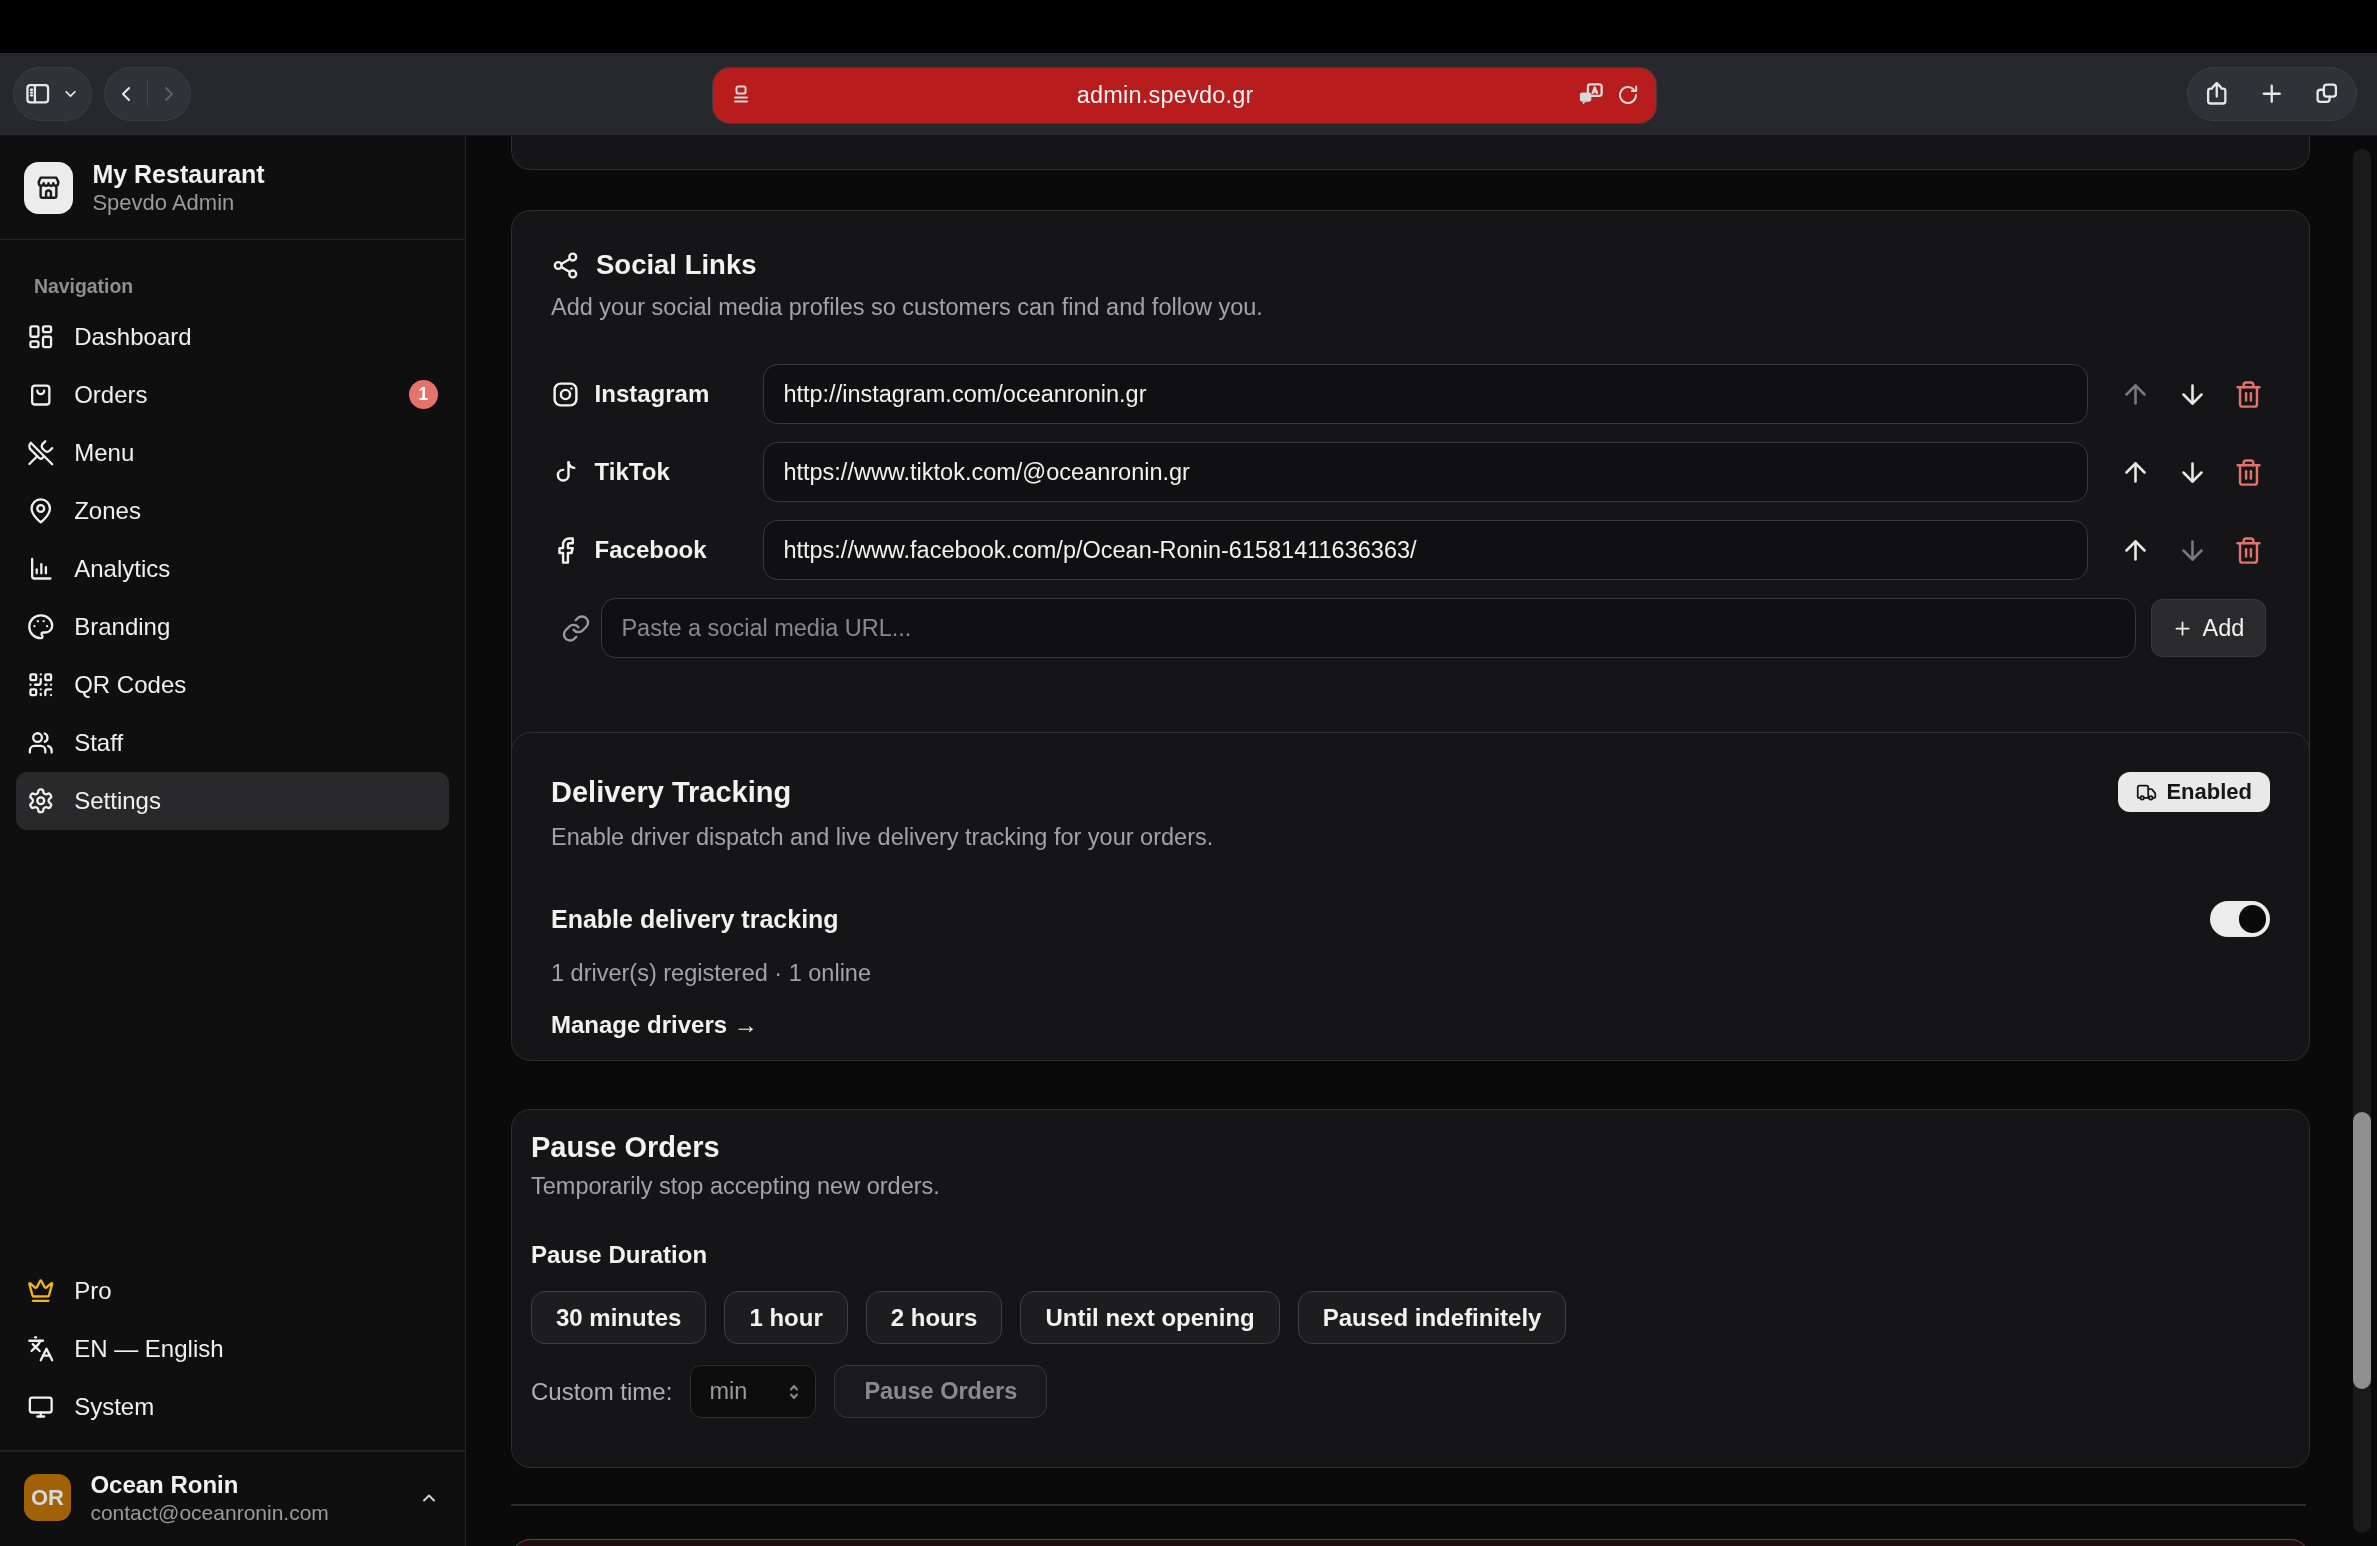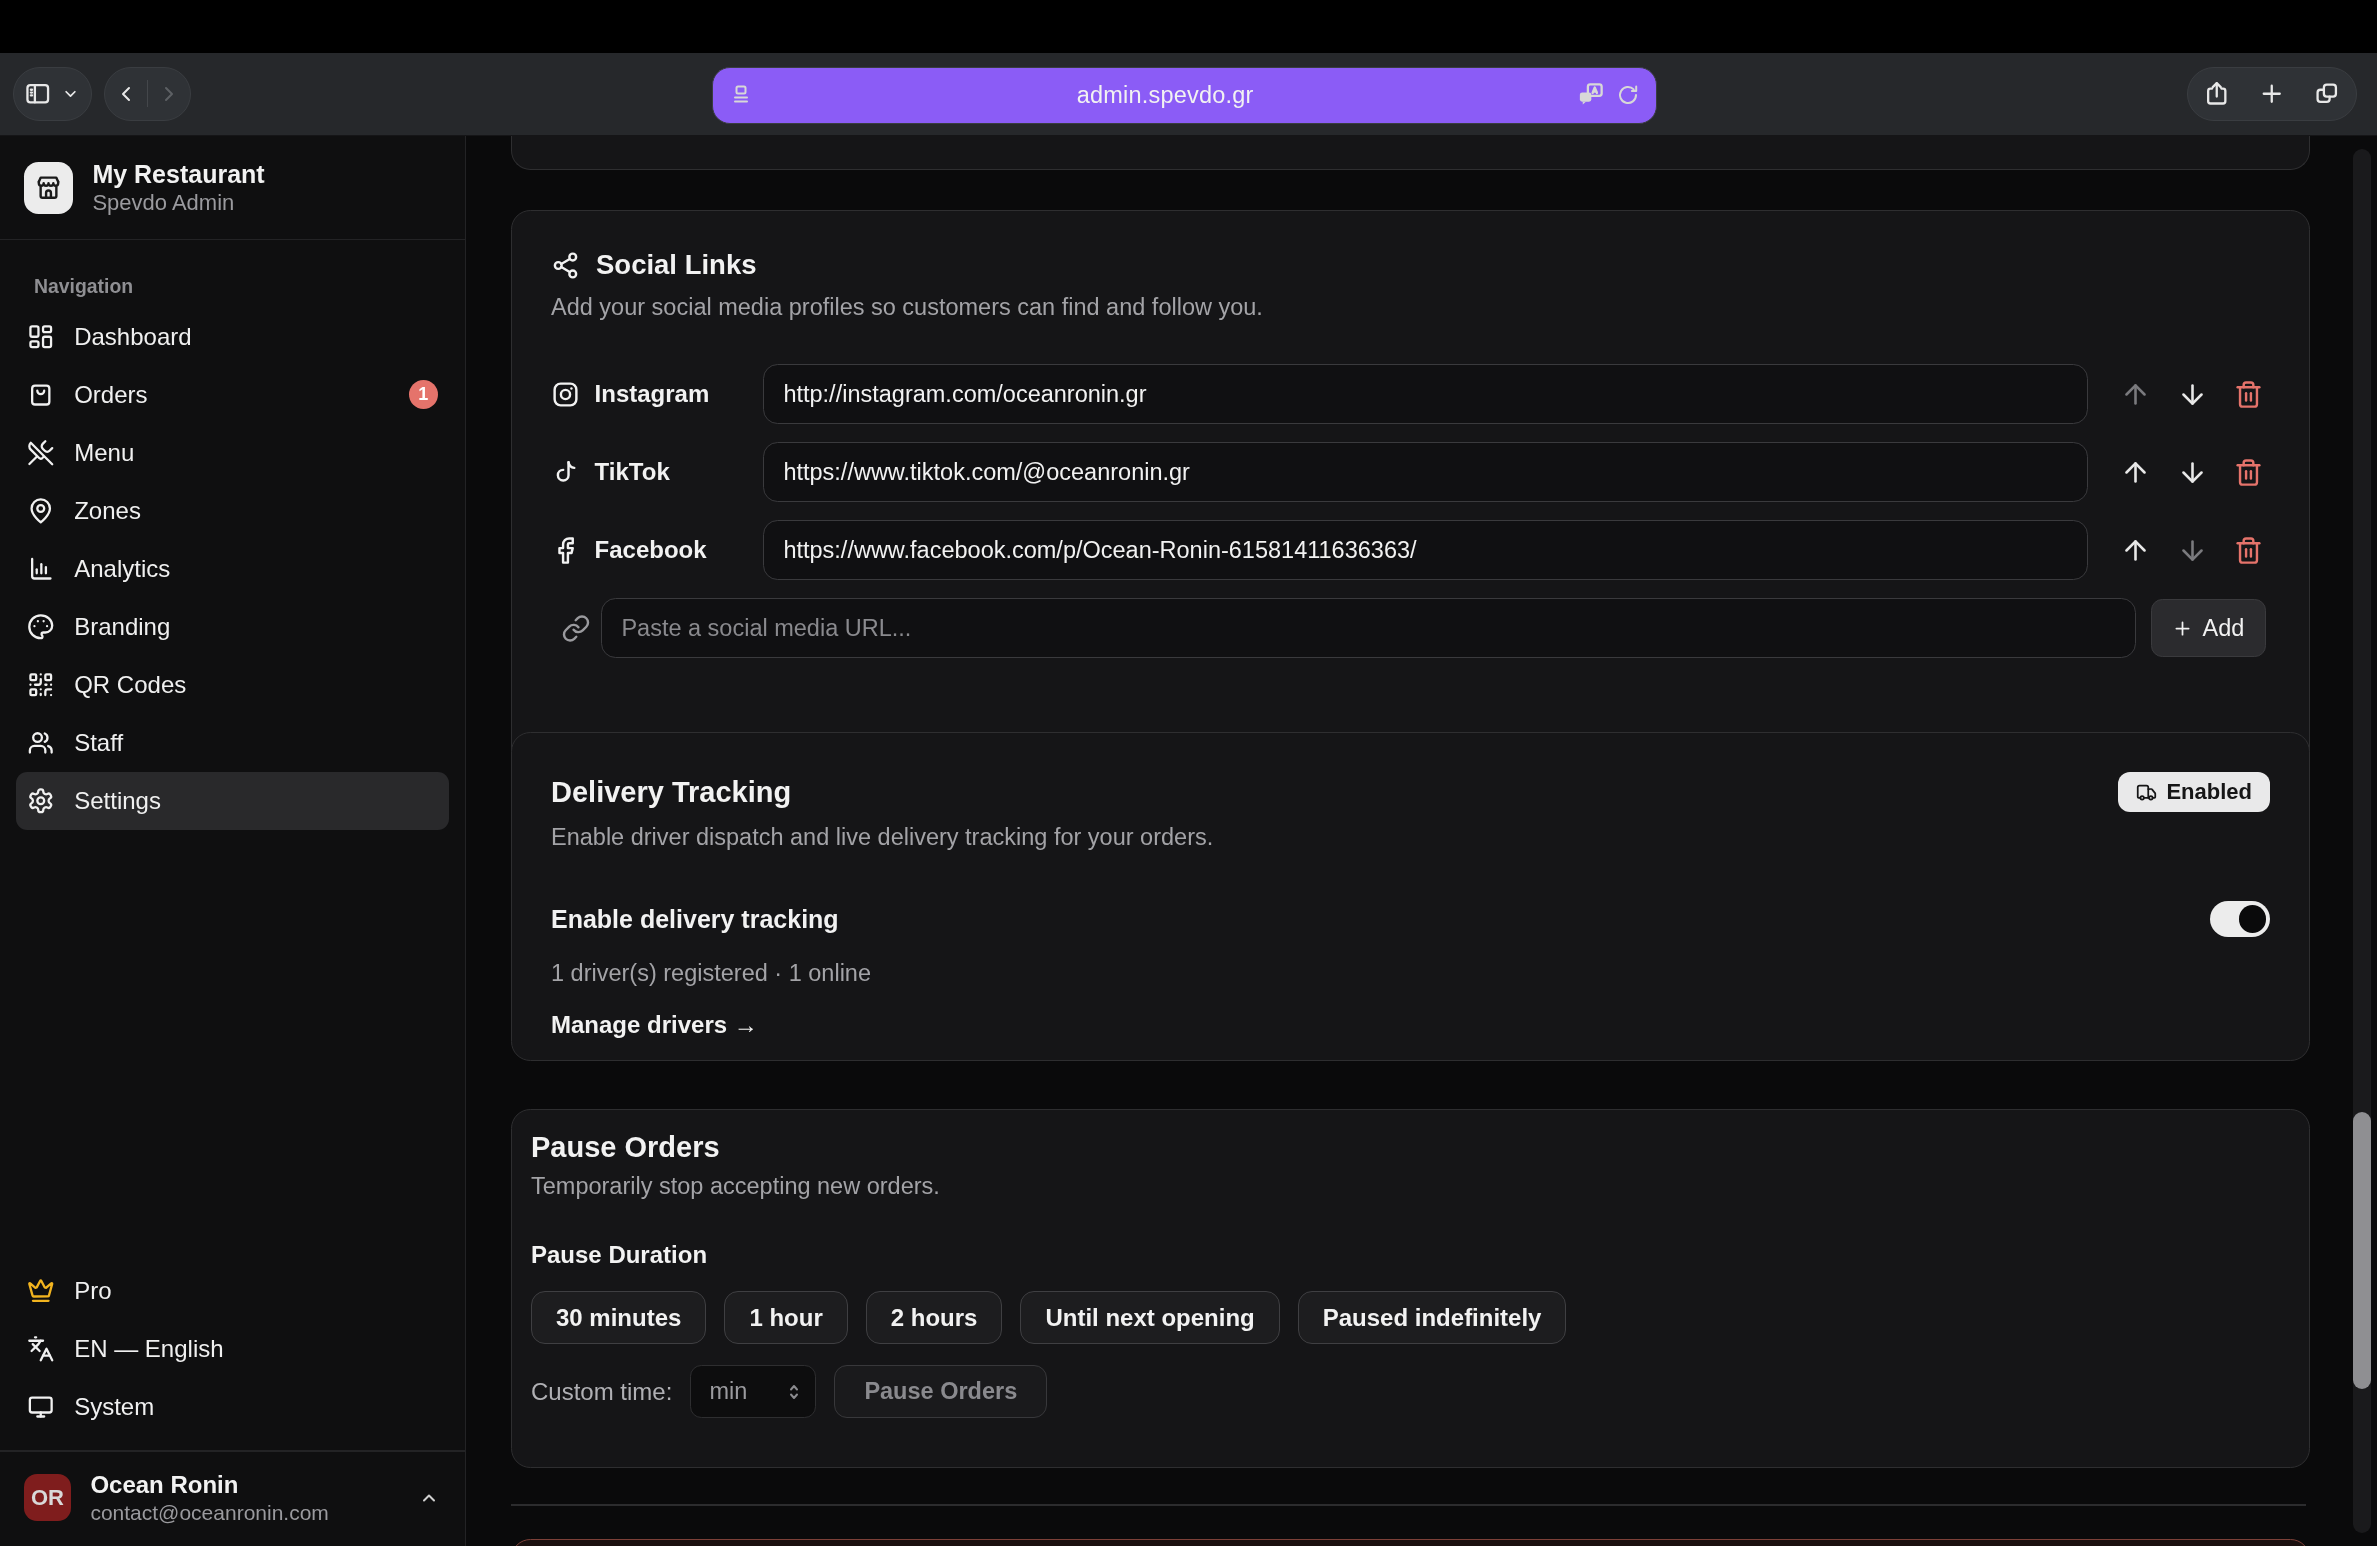--- a/index.html
+++ b/index.html
@@ -13,21 +13,21 @@
   
   .titlebar { position:absolute; top:0; left:0; right:0; height:53px; background:#000; }
   .toolbar { position:absolute; top:53px; left:0; right:0; height:83px; background:#26282b;
     border-bottom:0.8px solid #151517; }
   .tb-pill { position:absolute; top:13.7px; height:54px; background:#2f3236; border:0.8px solid #3a3d41;
     border-radius:27.5px; display:flex; align-items:center; justify-content:center; color:#e8e8e8; }
   .pill-sidebar { left:13px; width:79px; gap:8px; }
   .pill-nav { left:104px; width:87px; gap:0; }
   .pill-nav .sep { width:0.8px; height:27.5px; background:#44474b; margin:0 8px; }
   .dim-ic { color:#5d6064; }
-  .url-pill { position:absolute; top:13.7px; left:712px; width:945px; height:57px; background:#8b5cf6;
+  .url-pill { position:absolute; top:13.7px; left:712px; width:945px; height:57px; background:#b91c1c;
     border:0.8px solid #3a3d41; border-radius:18px; display:flex; align-items:center; padding:0 16px; }
   .url-text { flex:1; text-align:center; font-size:23.5px; color:#f2f2f2; letter-spacing:0.2px; }
   .url-right { display:flex; align-items:center; gap:11.3px; color:#d8d8d8; }
   .url-left { color:#d8d8d8; }
   .pill-right { right:20px; width:170px; gap:27.5px; }
 
   
   .app { position:absolute; top:136px; left:0; right:0; bottom:0; background:#0a0a0b; }
 
   
@@ -45,21 +45,21 @@
     padding:0 11.3px; color:#f0f0f0; }
   .nav-item.active { background:#29292b; }
   .nav-label { font-size:24px; font-weight:500; }
   .nav-badge { margin-left:auto; width:29px; height:29px; border-radius:50%; background:#e5736b;
     color:#fff; font-size:18px; font-weight:700; display:flex; align-items:center; justify-content:center; }
   .sb-footer { position:absolute; left:0; right:0; bottom:0; }
   .sb-footer .nav-list { padding-bottom:6.5px; }
   .crown { color:#f2b41f; }
   .sb-divider { height:1.6px; background:#232325; margin:8px 0 0; }
   .user-row { display:flex; align-items:center; gap:19.4px; padding:18px 24px 21px; }
-  .avatar { width:47px; height:47px; border-radius:13px; background:#7f1d1d; color:#d9d9d9;
+  .avatar { width:47px; height:47px; border-radius:13px; background:#a16207; color:#d9d9d9;
     font-size:22px; font-weight:600; display:flex; align-items:center; justify-content:center; }
   .user-name { font-size:24px; font-weight:700; line-height:30px; }
   .user-email { font-size:21px; color:#9a9a9e; line-height:25px; }
   .user-chevron { margin-left:auto; color:#d0d0d0; }
 
   
   .content { position:absolute; left:467px; right:0; top:0; bottom:0; overflow:hidden; background:#0a0a0b; }
   .card { position:absolute; left:44px; width:1799px; background:#151517; border:1.6px solid #2e2e30;
     border-radius:19.4px; }
   .card-partial-top { top:-57px; height:91px; border-top:none; border-radius:0 0 19.4px 19.4px; }

